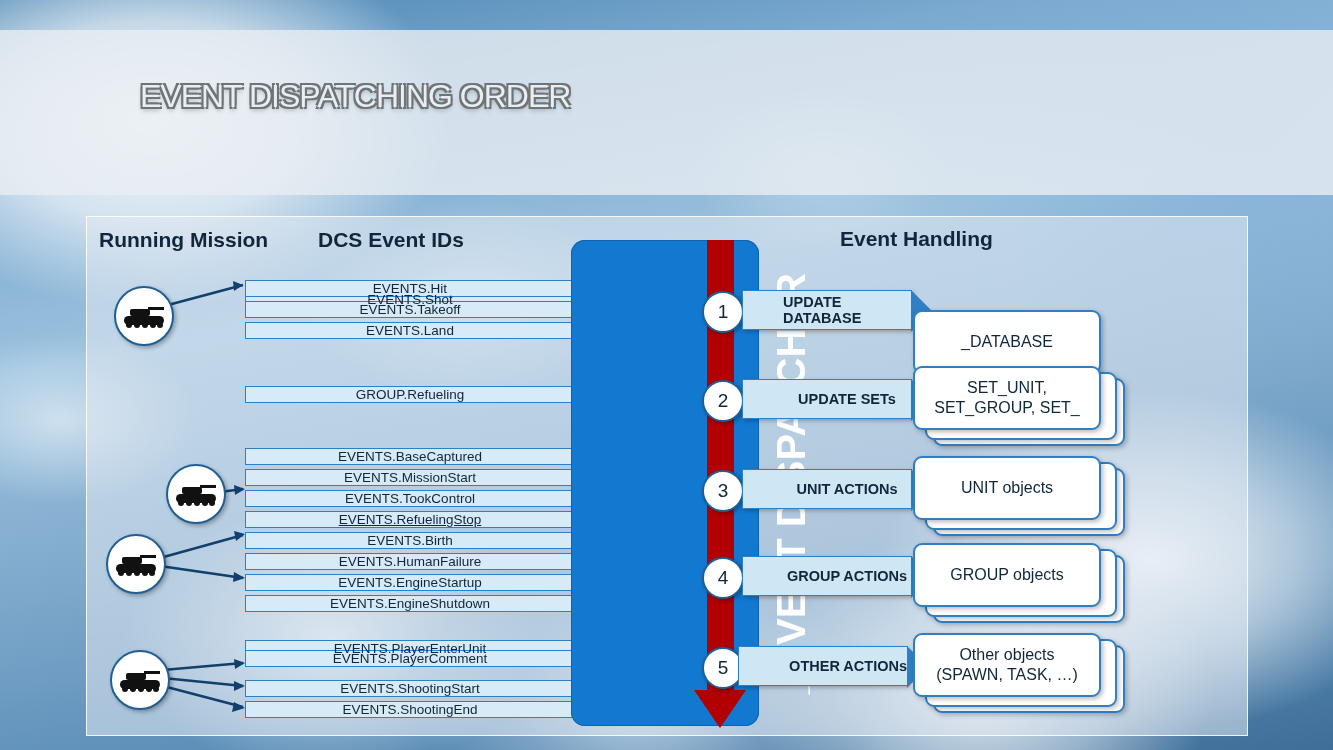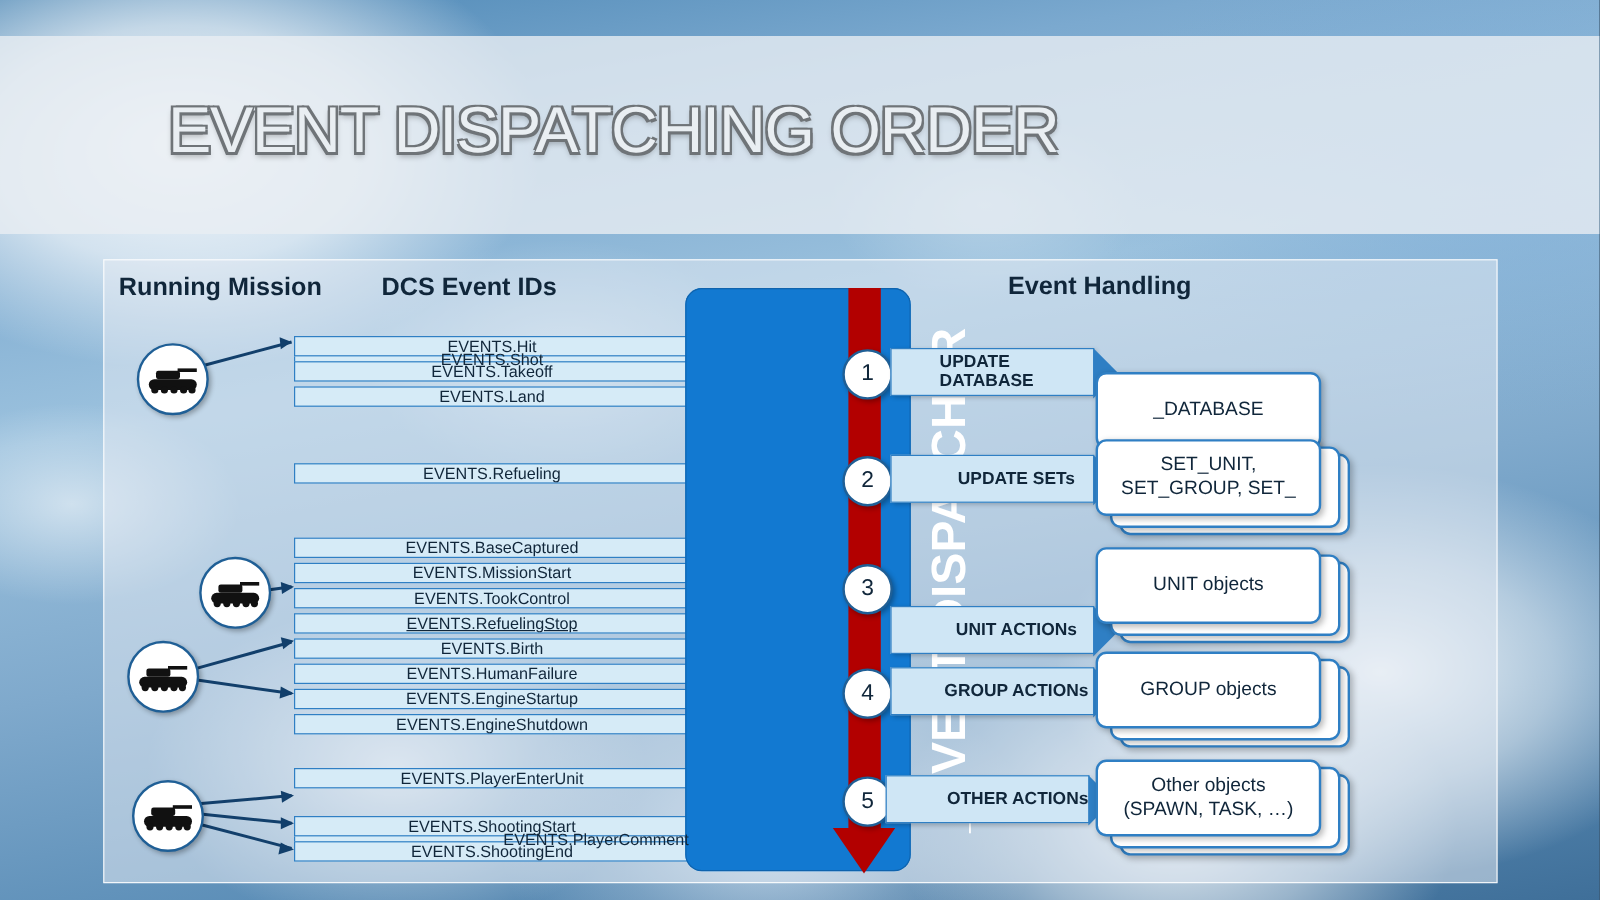--- a/index.html
+++ b/index.html
@@ -28,21 +28,21 @@
       radial-gradient(ellipse 230px 140px at 470px 300px, rgba(255,255,255,0.35) 0%, rgba(255,255,255,0) 72%),
       radial-gradient(ellipse 180px 110px at 820px 170px, rgba(255,255,255,0.3) 0%, rgba(255,255,255,0) 72%);
   }
   
   #title-band{
     position:absolute;left:0;top:30px;width:1333px;height:165px;
     background:rgba(233,238,242,0.80);
   }
   #title-text{
     position:absolute;left:140px;top:78px;
-    font-size:54px;letter-spacing:-1px;
+    font-size:32px;letter-spacing:-1px;
     color:#e9eef2;
     font-weight:400;
     text-shadow:
       -2px -2px 0 #6f7478, 2px -2px 0 #6f7478, -2px 2px 0 #6f7478, 2px 2px 0 #6f7478,
       0 3px 5px rgba(0,0,0,0.35);
     white-space:nowrap;
   }
   
   #panel{
     position:absolute;left:86px;top:216px;width:1160px;height:518px;
@@ -252,21 +252,21 @@
     <span class="ptxt">EVENTS.Hit</span>
   </div>
 <div class="plate" style="left:245px;top:301px;width:330px;">
     <span class="ptxt">EVENTS.Takeoff</span>
   </div>
 <div class="plate" style="left:245px;top:322px;width:330px;text-align:center;">
     <span class="ptxt">EVENTS.Land</span>
   </div>
 
 <div class="plate" style="left:245px;top:386px;width:330px;">
-    <span class="ptxt">EVENTS.Refueling</span>
+    <span class="ptxt">GROUP.Refueling</span>
   </div>
 
 <div class="plate" style="left:245px;top:448px;width:330px;">
     <span class="ptxt">EVENTS.BaseCaptured</span>
   </div>
 <div class="plate" style="left:245px;top:469px;width:330px;">
     <span class="ptxt">EVENTS.MissionStart</span>
   </div>
 <div class="plate" style="left:245px;top:490px;width:330px;">
     <span class="ptxt">EVENTS.TookControl</span>
@@ -283,21 +283,21 @@
 <div class="plate" style="left:245px;top:574px;width:330px;">
     <span class="ptxt">EVENTS.EngineStartup</span>
   </div>
 <div class="plate" style="left:245px;top:595px;width:330px;">
     <span class="ptxt">EVENTS.EngineShutdown</span>
   </div>
 <div class="plate" style="left:245px;top:640px;width:330px;">
     <span class="ptxt">EVENTS.PlayerEnterUnit</span>
   </div>
 
-<div class="plate" style="left:245px;top:691px;width:330px;justify-content:flex-end;">
+<div class="plate" style="left:245px;top:650px;width:330px;">
     <span class="ptxt">EVENTS.PlayerComment</span>
   </div>
 <div class="plate" style="left:245px;top:680px;width:330px;">
     <span class="ptxt">EVENTS.ShootingStart</span>
   </div>
 <div class="plate" style="left:245px;top:701px;width:330px;">
     <span class="ptxt">EVENTS.ShootingEnd</span>
   </div>
 
 <div id="dispatcher-shadow"></div>
@@ -321,21 +321,21 @@
     <span class="ctxt">UPDATE SETs</span>
   </div>
 <div class="stack">
   <div class="sh" style="left:933px;top:378px;width:188px;height:64px;"></div>
   <div class="sh" style="left:925px;top:372px;width:188px;height:64px;"></div>
   <div class="resbox" style="left:913px;top:366px;width:188px;height:64px;white-space:pre-line;"><span>SET_UNIT,
 SET_GROUP,  SET_</span></div>
 </div>
 
 <div class="numcircle" style="left:702px;top:470px;">3</div>
-<div class="chev" style="left:742px;top:469px;margin-top:36px;">
+<div class="chev" style="left:742px;top:469px;">
     <span class="ctxt">UNIT ACTIONs</span>
   </div>
 <div class="stack">
   <div class="sh" style="left:933px;top:468px;width:188px;height:64px;"></div>
   <div class="sh" style="left:925px;top:462px;width:188px;height:64px;"></div>
   <div class="resbox" style="left:913px;top:456px;width:188px;height:64px;">
       <span>UNIT objects</span>
     </div>
 </div>
 

